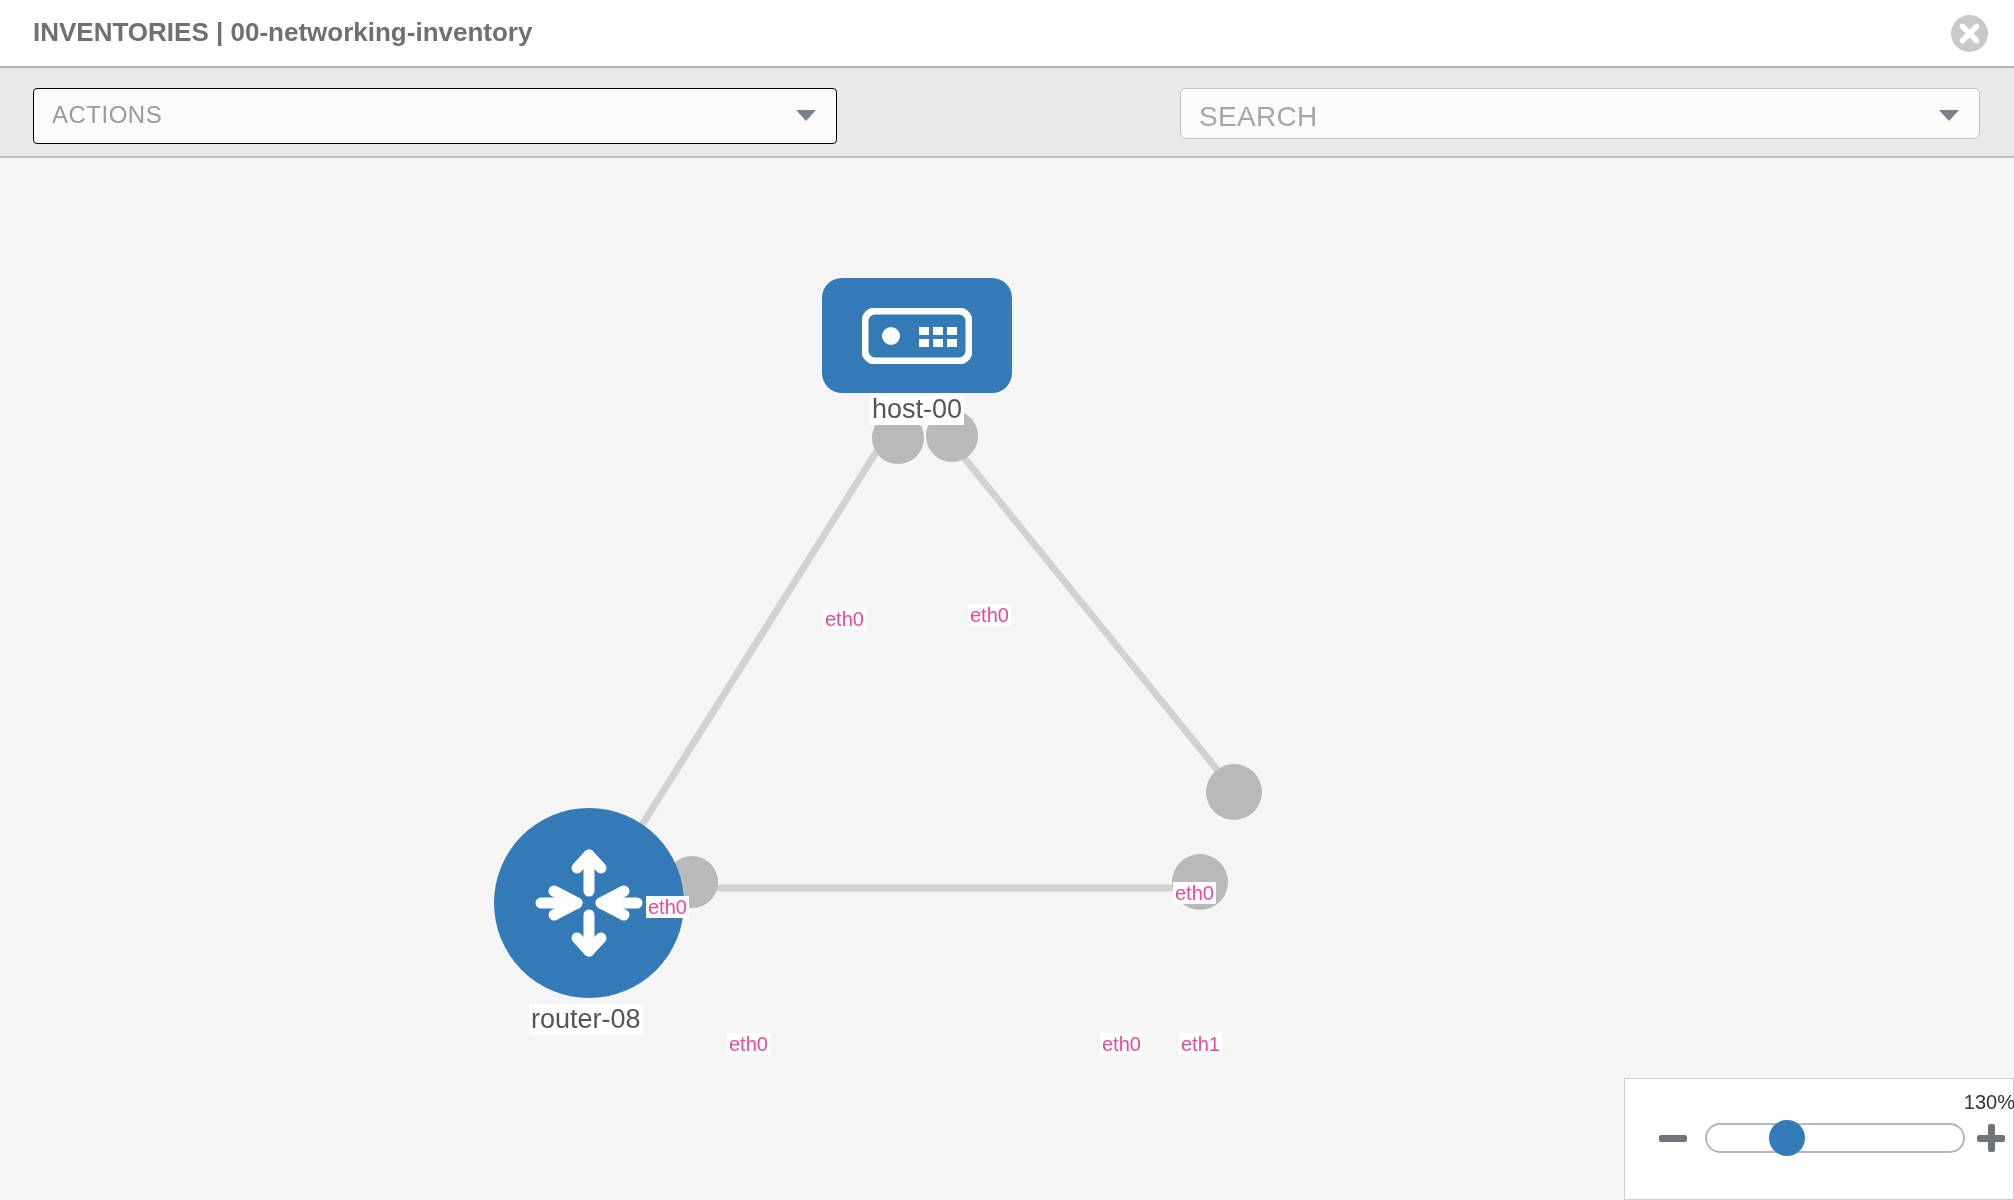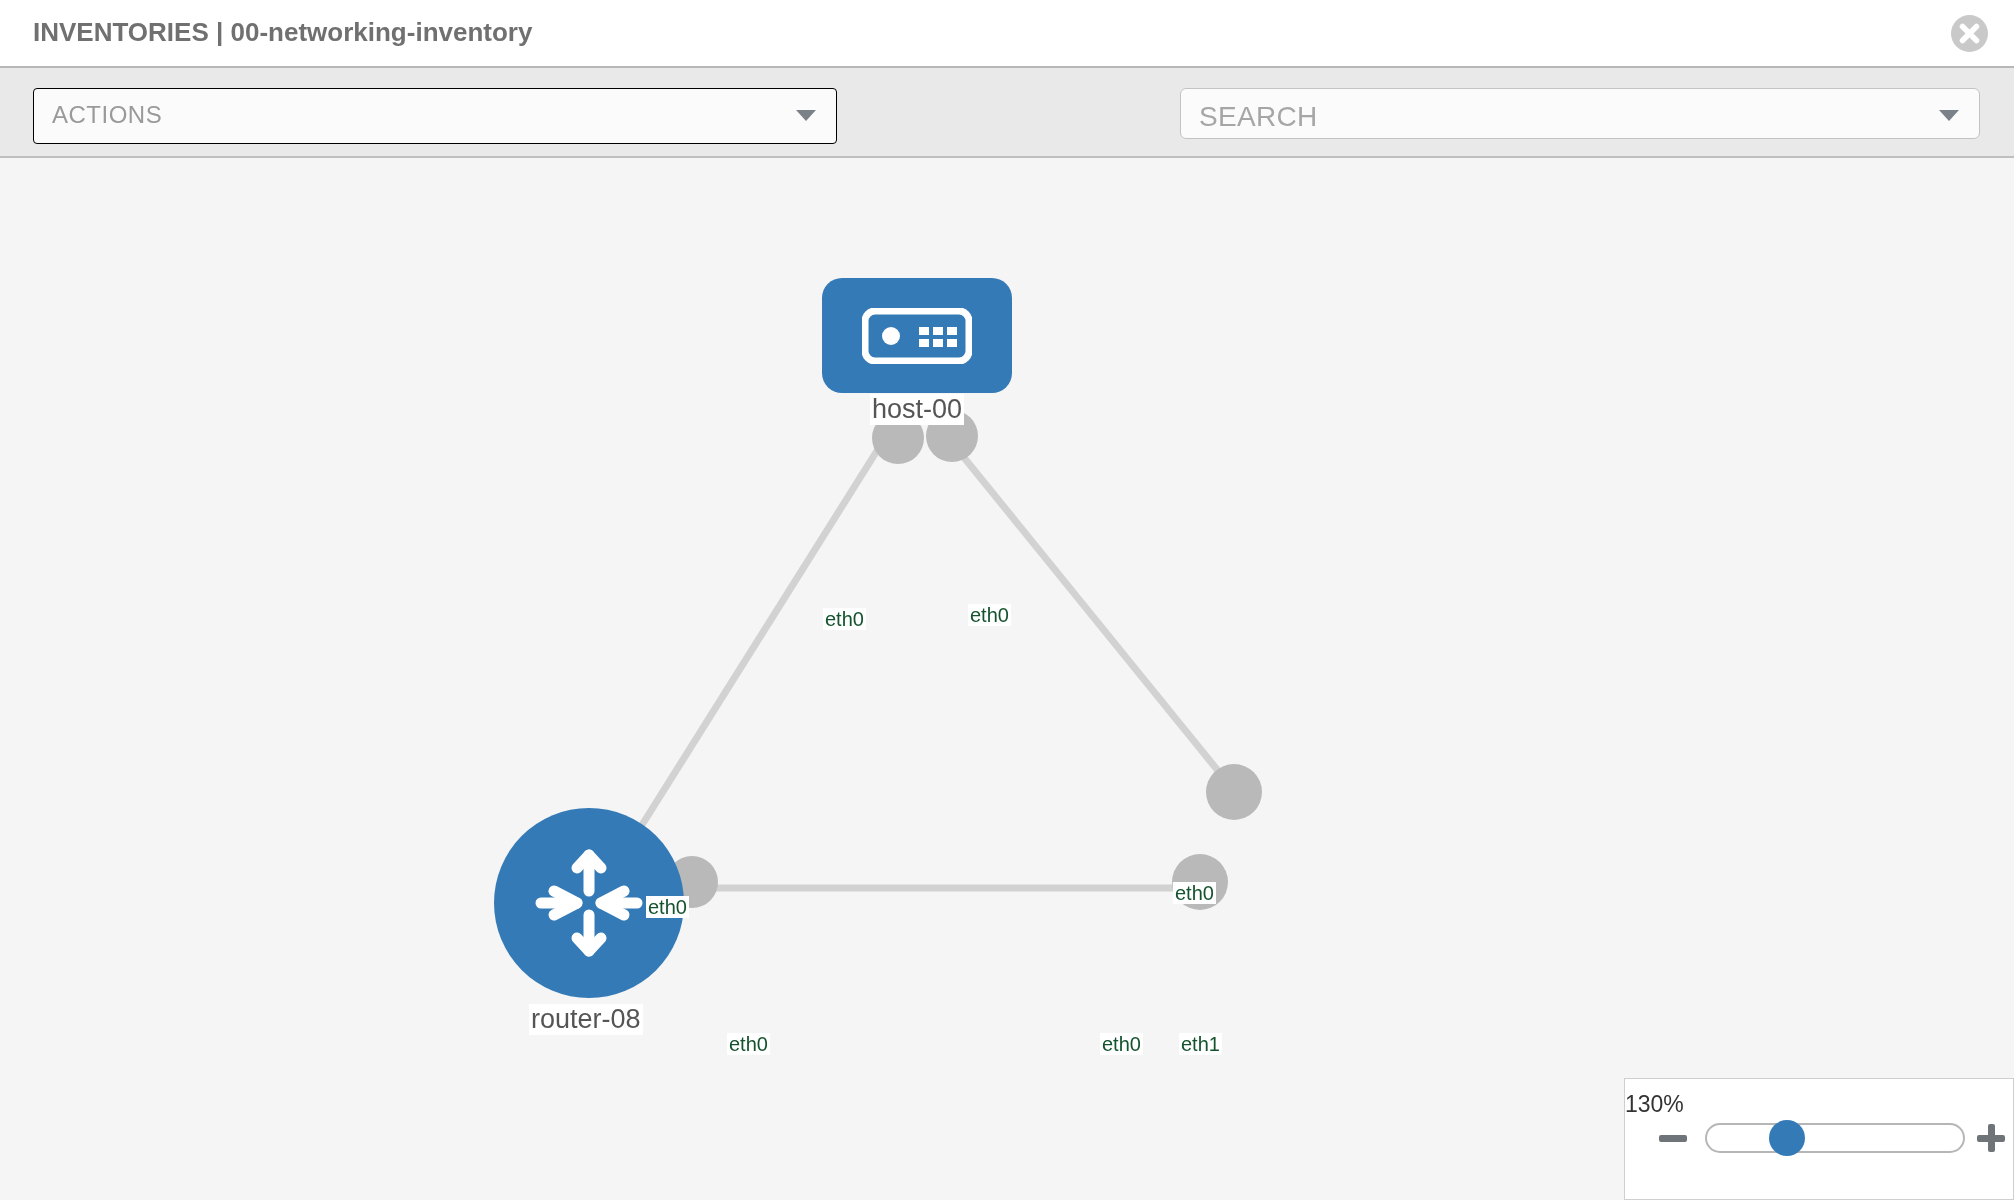--- a/index.html
+++ b/index.html
@@ -95,38 +95,38 @@
 
   .node-label {
     position: absolute;
     font-size: 27px; color: #555555;
     background: #ffffff;
     white-space: nowrap;
     padding: 0 2px;
   }
   .edge-label {
     position: absolute;
-    font-size: 20px; color: #14532d;
+    font-size: 20px; color: #ec4899;
     background: #ffffff;
     white-space: nowrap;
     padding: 0 2px;
     line-height: 1.12;
   }
 
   
   .zoom-panel {
     position: absolute; right: 0; bottom: 0;
     width: 390px; height: 122px;
     background: #ffffff;
     border: 1px solid #cfcfcf;
   }
   .zoom-value {
     position: absolute; top: 12px; left: 0; width: 390px;
-    text-align: left;
-    font-size: 23px; color: #333333;
+    text-align: right;
+    font-size: 20px; color: #333333;
   }
   .zoom-minus {
     position: absolute; left: 34px; top: 56px;
     width: 28px; height: 7px; background: #6e7478; border-radius: 2px;
     cursor: pointer;
   }
   .zoom-track {
     position: absolute; left: 80px; top: 44px;
     width: 260px; height: 30px;
     border: 2px solid #b6b6b6; border-radius: 15px;

